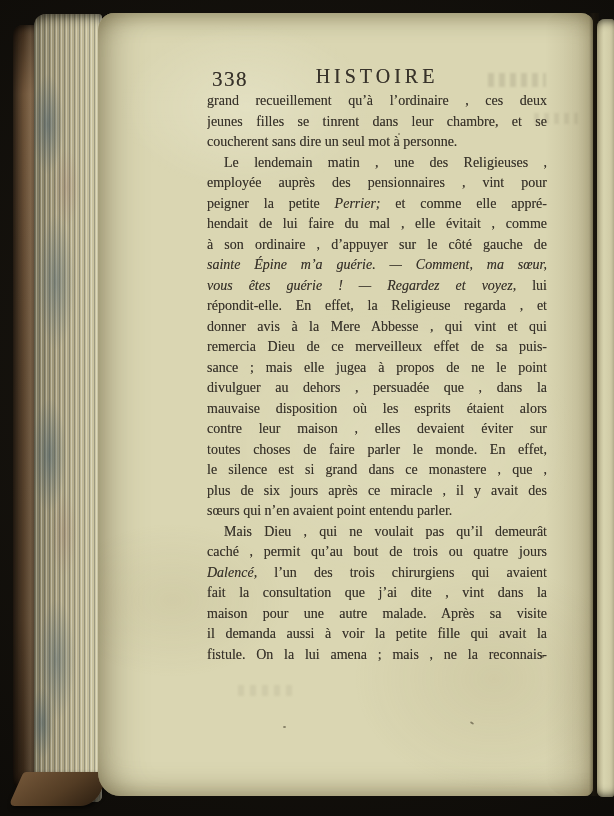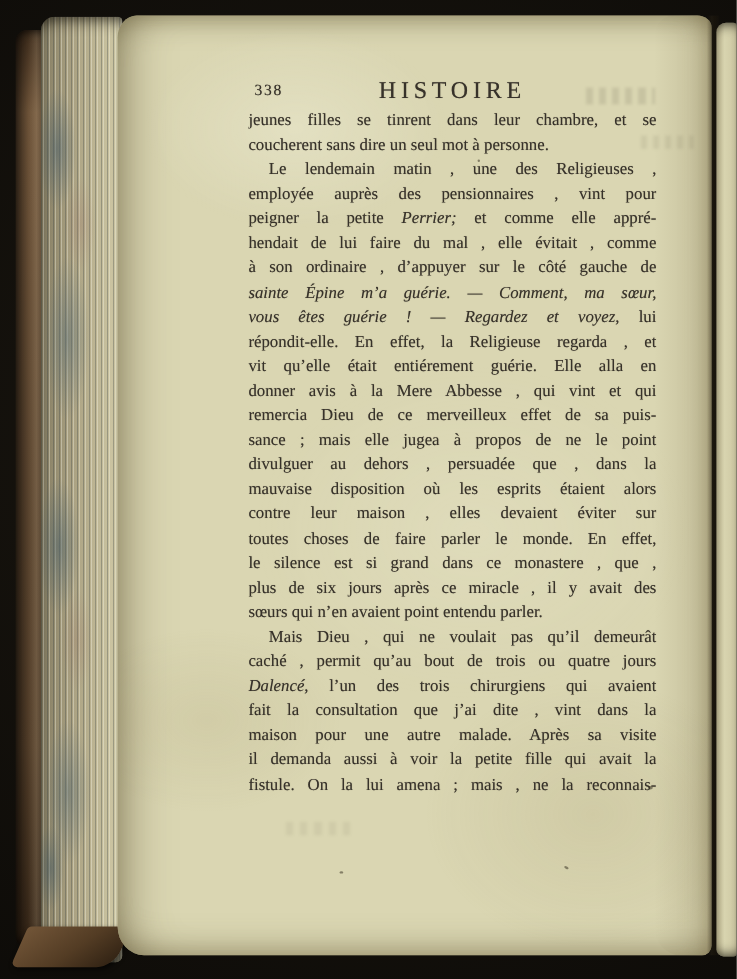--- a/index.html
+++ b/index.html
@@ -116,21 +116,21 @@
   
   .header-row {
     position: absolute;
     left: 109px; top: 52px;
     width: 340px; height: 20px;
     color: var(--ink, #37322a);
   }
   .pagenum {
     position: absolute;
     left: 5px; top: 2px;
-    font-size: 13px;
+    font-size: 21px;
     letter-spacing: 1.5px;
     text-shadow: 0 0 .6px rgba(55,50,40,.55);
   }
   .running-head {
     display: block;
     text-align: center;
     font-size: 20px;
     letter-spacing: 4px;
     text-shadow: 0 0 .6px rgba(55,50,40,.55);
   }
@@ -195,31 +195,31 @@
   <div class="edges"></div>
   <div class="cover-corner"></div>
 
   <div class="page">
     <div class="header-row">
       <span class="pagenum">338</span>
       <span class="running-head">HISTOIRE</span>
     </div>
 
     <div class="body-text">
+        <div class="line"><span>grand recueillement qu’à l’ordinaire , ces deux</span></div>
         <div class="line"><span>jeunes filles se tinrent dans leur chambre, et se</span></div>
         <div class="line last"><span>coucherent sans dire un seul mot à personne.</span></div>
         <div class="line indent"><span>Le lendemain matin , une des Religieuses ,</span></div>
         <div class="line"><span>employée auprès des pensionnaires , vint pour</span></div>
         <div class="line"><span>peigner la petite </span><i>Perrier;</i><span> et comme elle appré-</span></div>
         <div class="line"><span>hendait de lui faire du mal , elle évitait , comme</span></div>
         <div class="line"><span>à son ordinaire , d’appuyer sur le côté gauche de</span></div>
         <div class="line"><i>sainte Épine m’a guérie. — Comment, ma sœur,</i></div>
         <div class="line"><i>vous êtes guérie ! — Regardez et voyez,</i><span> lui</span></div>
         <div class="line"><span>répondit-elle. En effet, la Religieuse regarda , et</span></div>
-        <div class="line"><span>vit qu’elle était entiérement guérie. Elle alla en</span></div>
         <div class="line"><span>donner avis à la Mere Abbesse , qui vint et qui</span></div>
         <div class="line"><span>remercia Dieu de ce merveilleux effet de sa puis-</span></div>
         <div class="line"><span>sance ; mais elle jugea à propos de ne le point</span></div>
         <div class="line"><span>divulguer au dehors , persuadée que , dans la</span></div>
         <div class="line"><span>mauvaise disposition où les esprits étaient alors</span></div>
         <div class="line"><span>contre leur maison , elles devaient éviter sur</span></div>
         <div class="line"><span>toutes choses de faire parler le monde. En effet,</span></div>
         <div class="line"><span>le silence est si grand dans ce monastere , que ,</span></div>
         <div class="line"><span>plus de six jours après ce miracle , il y avait des</span></div>
         <div class="line last"><span>sœurs qui n’en avaient point entendu parler.</span></div>

